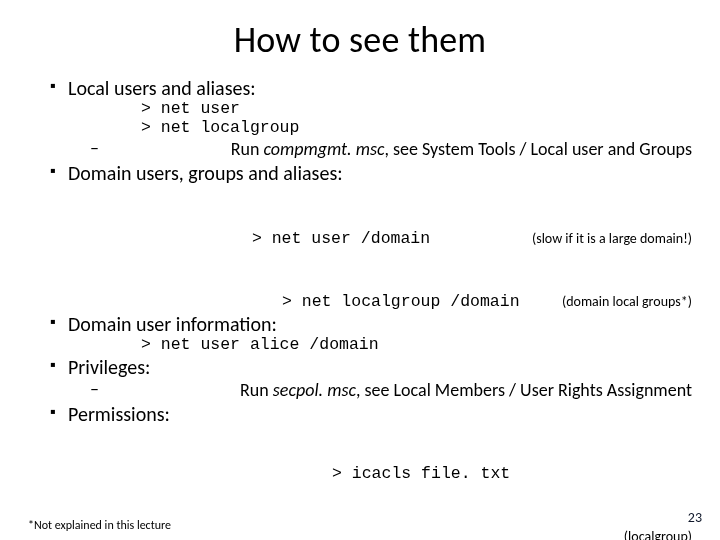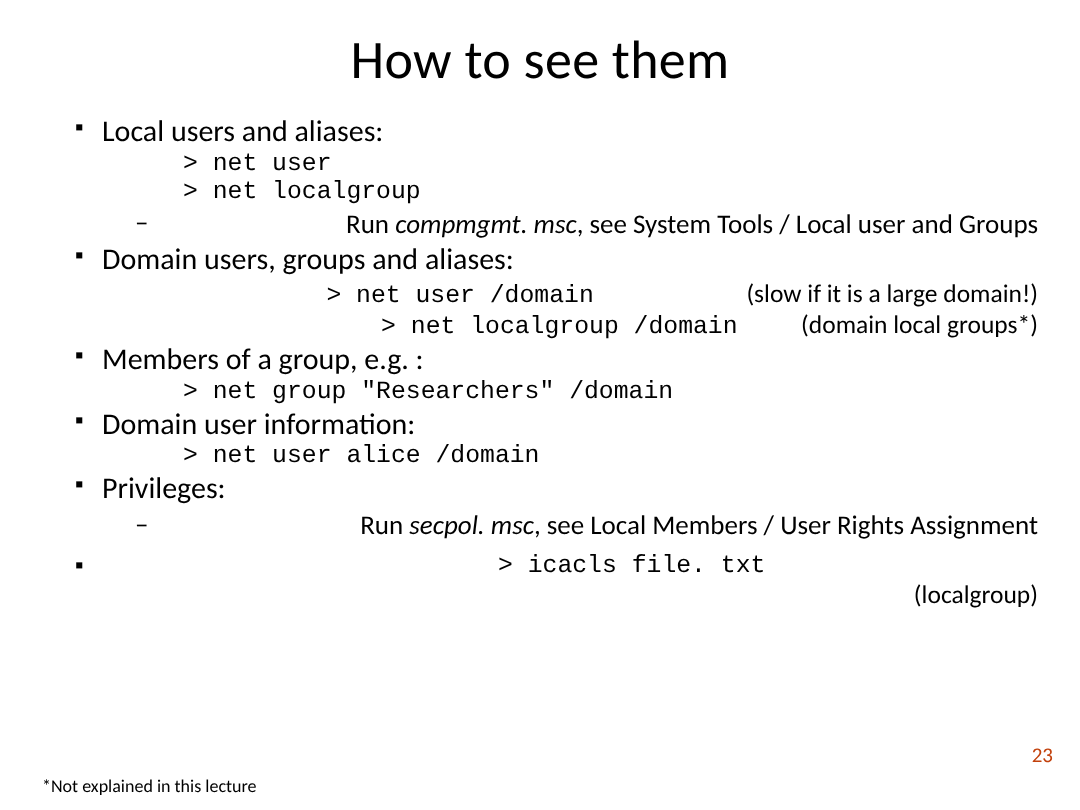--- a/index.html
+++ b/index.html
@@ -64,55 +64,56 @@
     position: absolute;
     left: 0;
     top: -1px;
     font-size: 18px;
     color: #000;
   }
   .mono-block {
     font-family: "Courier New", Courier, monospace;
     font-size: 16.5px;
     line-height: 1.15;
-    margin-left: 54px;
+    margin-left: 73px;
     white-space: pre;
   }
   .row {
     display: flex;
     align-items: baseline;
     justify-content: flex-end;
   }
   .row .mono-col {
     font-family: "Courier New", Courier, monospace;
     font-size: 16.5px;
     line-height: 1.15;
     white-space: pre;
     width: 280px;
     flex-shrink: 0;
   }
   .row .note-col {
-    font-size: 17px;
+    font-size: 14px;
     line-height: 1.15;
+    margin-top: 45px;
   }
   .aligned {
     margin-left: 66px;
   }
   .footnote {
     position: absolute;
     left: 28px;
     bottom: 8px;
     font-size: 12px;
   }
   .pagenum {
     position: absolute;
     right: 18px;
-    bottom: 28px;
+    bottom: 14px;
     font-size: 14px;
-    color: #c2410c;
+    color: #0f172a;
   }
   em.ital {
     font-style: italic;
   }
 </style>
 </head>
 <body>
 
 <div class="slide">
 
@@ -138,40 +139,37 @@
           <span class="mono-col">&gt; net user /domain</span>
           <span class="note-col">(slow if it is a large domain!)</span>
         </div>
         <div class="row">
           <span class="mono-col">&gt; net localgroup /domain</span>
           <span class="note-col">(domain local groups*)</span>
         </div>
       </div>
     </li>
 
-    <li>
-      <span>Members of a group, e.g. :</span>
-      <div class="mono-block">&gt; net group "Researchers" /domain</div>
-    </li>
 
     <li>
       <span>Domain user information:</span>
       <div class="mono-block">&gt; net user alice /domain</div>
     </li>
 
     <li>
       <span>Privileges:</span>
       <ul class="sub">
         <li>
           <span>Run </span><em class="ital">secpol. msc</em><span>, see Local Members / User Rights Assignment</span>
         </li>
       </ul>
     </li>
 
     <li>
+      <span>Permissions:</span>
       <div class="aligned" style="margin-top:6px">
         <div class="row">
           <span class="mono-col" style="width:360px">&gt; icacls file. txt</span>
           <span class="note-col"></span>
         </div>
         <div class="row">
           <span class="note-col">(localgroup)</span>
         </div>
       </div>
     </li>

